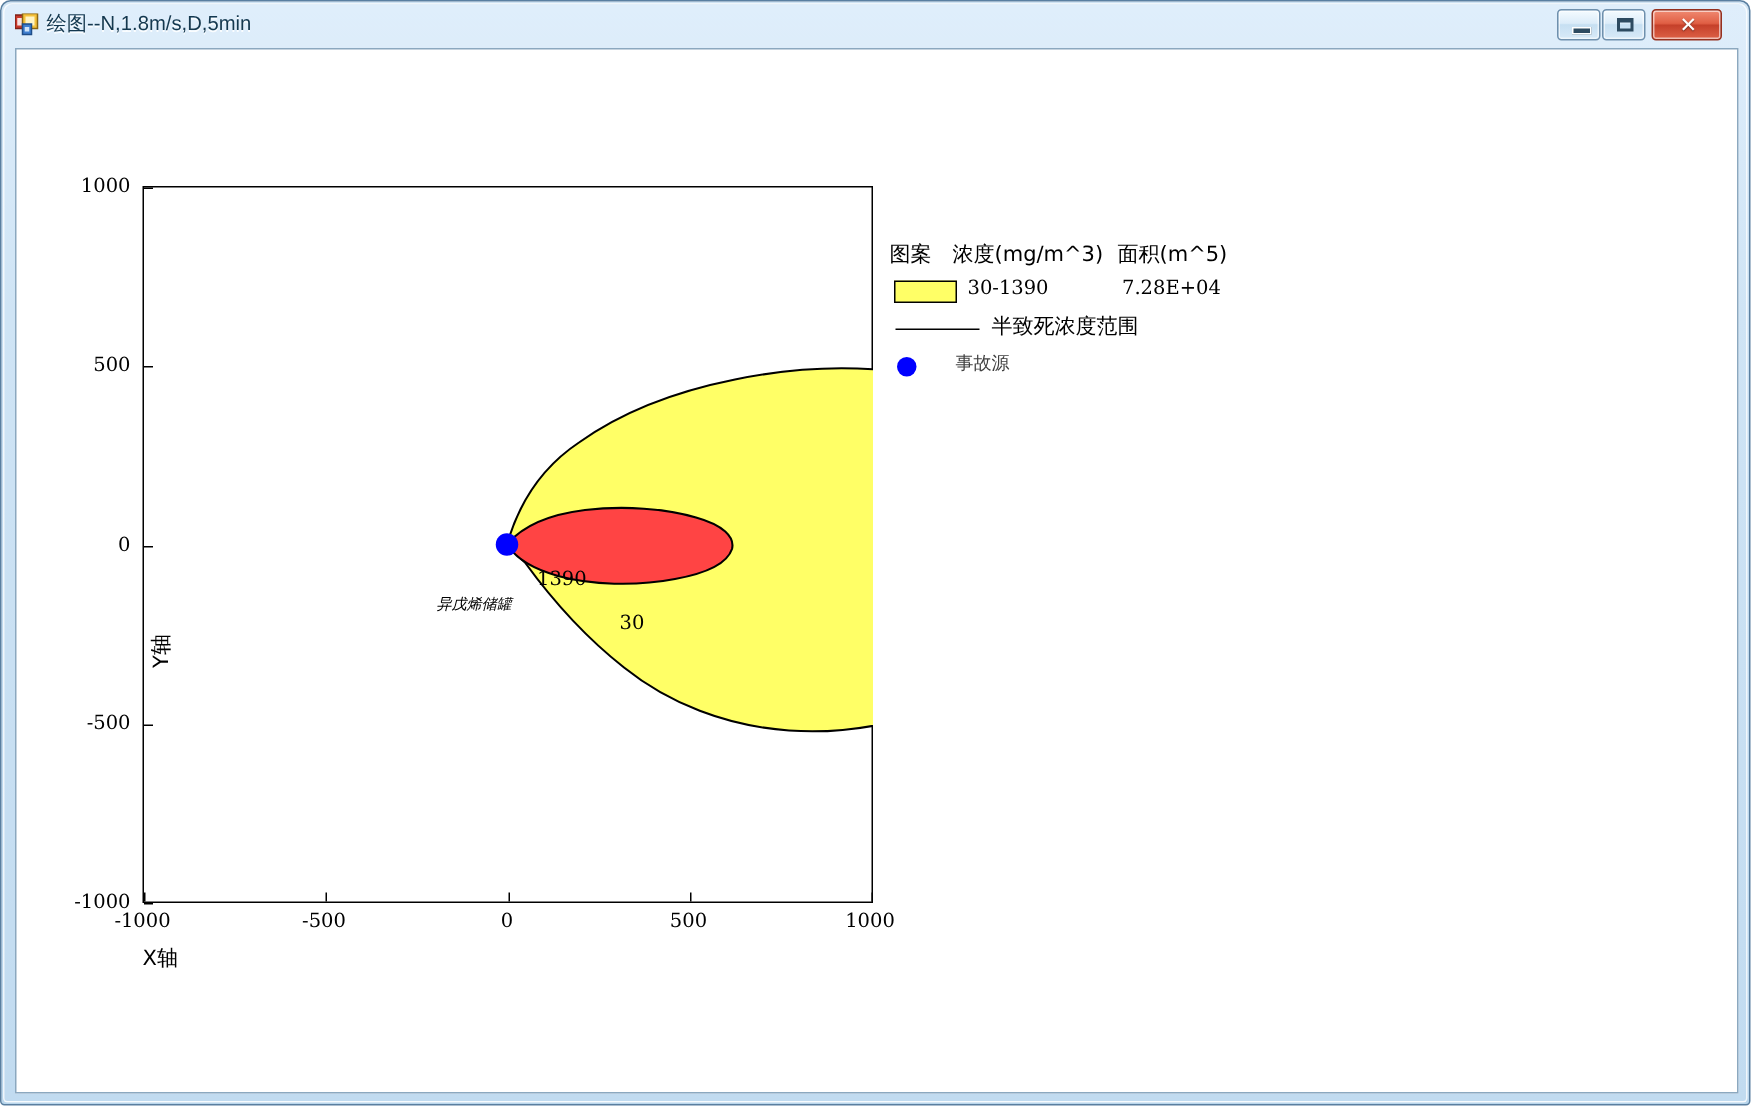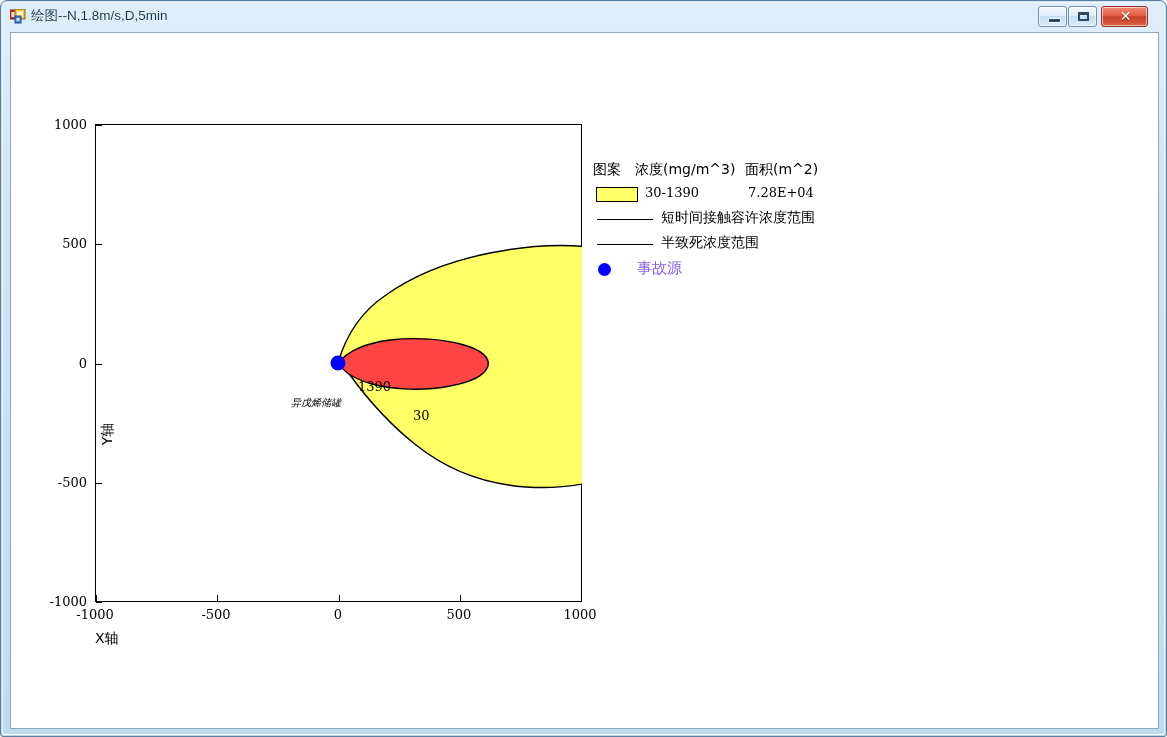--- a/index.html
+++ b/index.html
@@ -176,21 +176,21 @@
     font-family:"DejaVu Sans","Liberation Sans",sans-serif;
     font-size:14px;color:#000;white-space:nowrap;
   }
   #legend-dot{
     position:absolute;left:5px;top:5px;width:13px;height:13px;
     border-radius:50%;
   }
   #legend-dot-txt{
     position:absolute;left:44px;top:1px;
     font-family:Liberation Mono, monospace;
-    font-size:15px;color:#8b5cf6;white-space:nowrap;
+    font-size:12px;color:#404040;white-space:nowrap;
   }
 </style>
 </head>
 <body>
 
 <div id="app-window">
   <div id="window-frame-inner"></div>
 
   <div id="title-bar">
 
@@ -287,34 +287,30 @@
         <span id="source-label">异戊烯储罐</span>
         <span class="contour-num" id="label-30">30</span>
         <span class="contour-num" id="label-1390">1390</span>
       </div>
 
       <div id="legend">
 
         <div id="legend-header">
           <span id="lh-pattern">图案</span>
           <span id="lh-conc">浓度(mg/m^3)</span>
-          <span id="lh-area">面积(m^2)</span>
+          <span id="lh-area">面积(m^5)</span>
         </div>
 
         <div class="legend-row">
           <span class="swatch" style="background:#FFFF66;"></span>
           <span class="legend-rangetxt">30-1390</span>
           <span class="legend-areatxt">7.28E+04</span>
         </div>
 
 
-        <div class="legend-row">
-          <span class="legend-line"></span>
-          <span class="legend-linetxt">短时间接触容许浓度范围</span>
-        </div>
 
         <div class="legend-row">
           <span class="legend-line"></span>
           <span class="legend-linetxt">半致死浓度范围</span>
         </div>
 
         <div class="legend-row">
           <span id="legend-dot" style="background:#0000FF;"></span>
           <span id="legend-dot-txt">事故源</span>
         </div>

